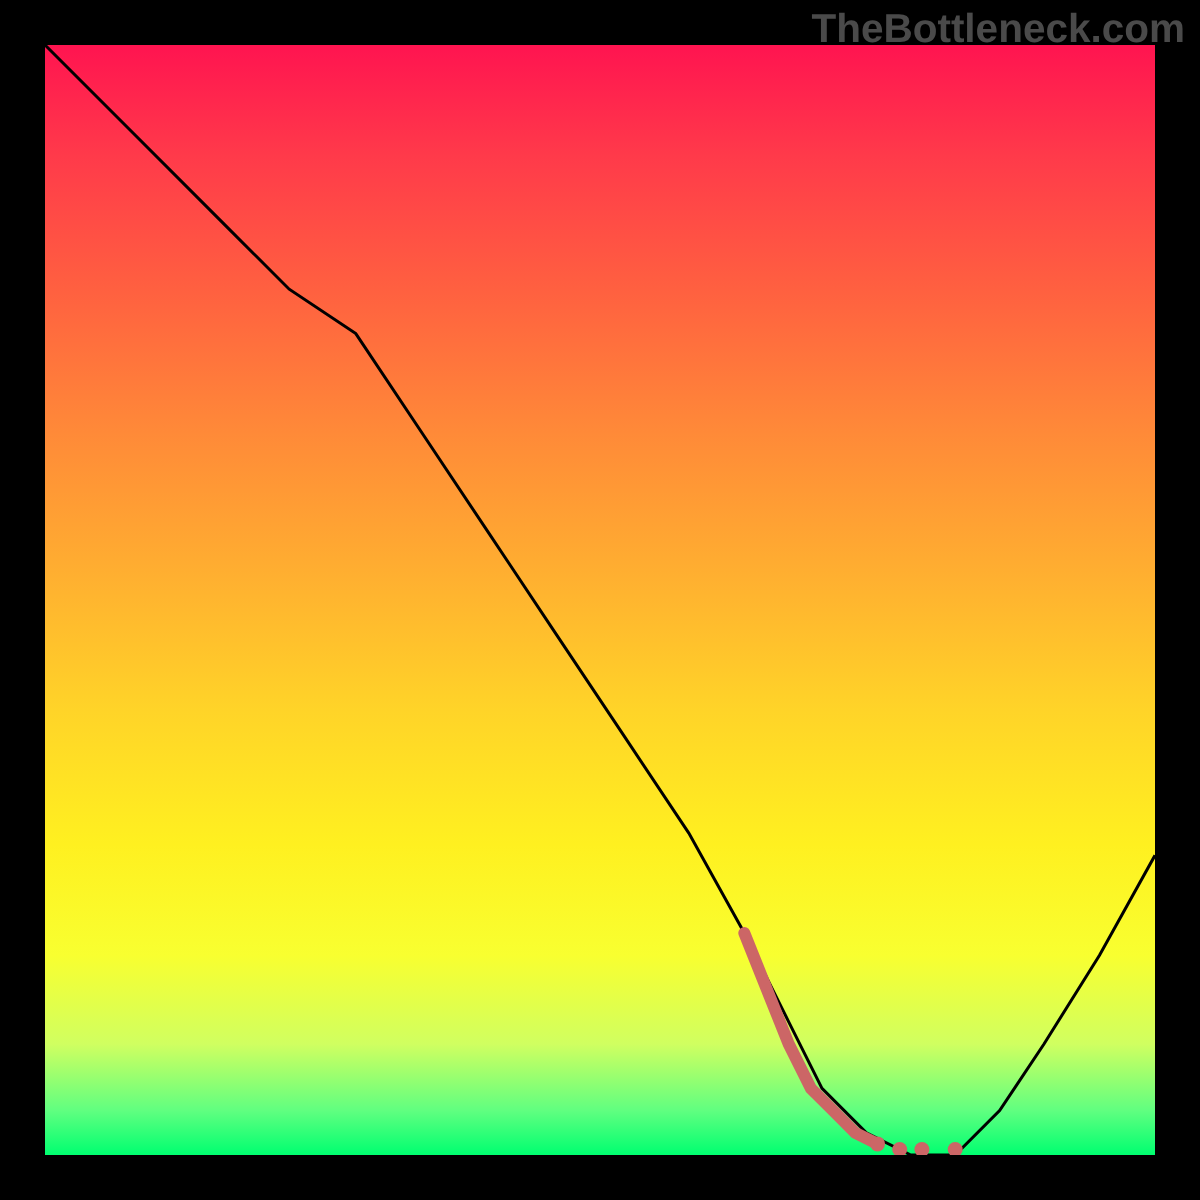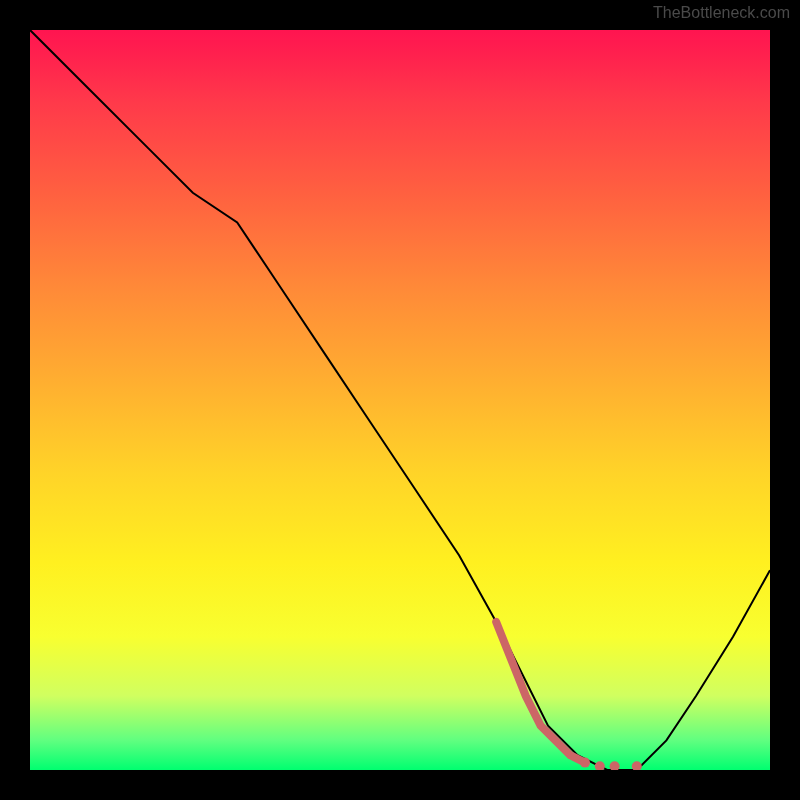--- a/index.html
+++ b/index.html
@@ -8,22 +8,22 @@
     height: 800px;
     background: #000;
     position: relative;
     font-family: Arial, sans-serif;
   }
   .watermark {
     position: absolute;
     top: 4px;
     right: 10px;
     color: #4a4a4a;
-    font-size: 16px;
-    font-weight: normal;
+    font-size: 27px;
+    font-weight: bold;
     z-index: 10;
     text-align: right;
   }
   .plot-area {
     position: absolute;
     top: 30px;
     left: 30px;
     width: 740px;
     height: 740px;
     background: linear-gradient(to bottom,

